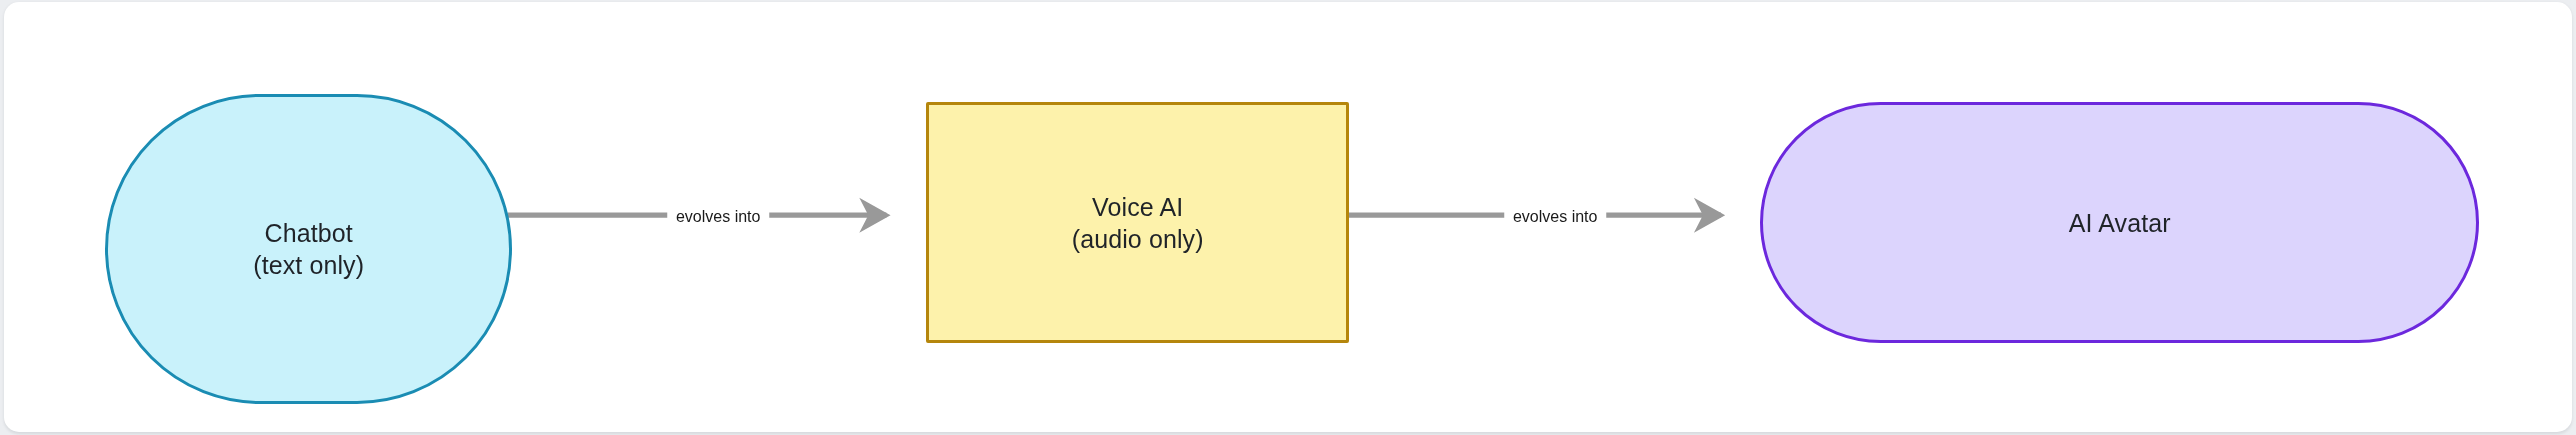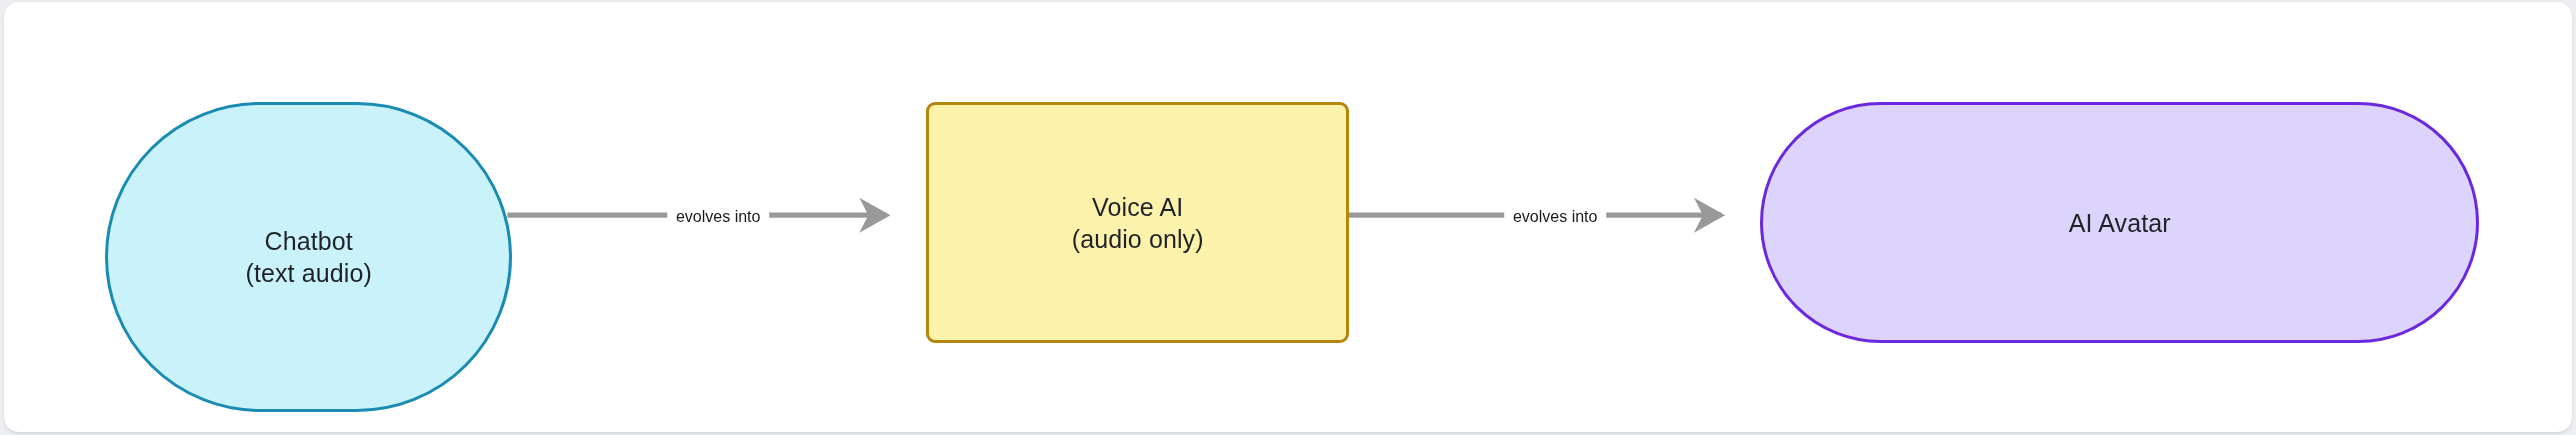--- a/index.html
+++ b/index.html
@@ -47,26 +47,26 @@
     color: #1f2328;
     font-size: 25px;
     line-height: 32px;
     letter-spacing: 0.1px;
     white-space: nowrap;
     z-index: 3;
   }
   .node .line { display: block; }
 
   .node-stadium { border-radius: 529px; }
-  .node-rect    { border-radius: 9px; }
+  .node-rect    { border-radius: 2px; }
 
   
   #node-chatbot {
     left: 101px;
-    top: 100px;
+    top: 92px;
     width: 407px;
     height: 310px;
     background: #c9f2fb;
     border: 3.7px solid #1a8cb3;
   }
 
   
   #node-voice-ai {
     left: 922px;
     top: 100px;
@@ -139,21 +139,21 @@
         <path class="edge-arrow-head" d="M 3248 402 L 3189 369 L 3206 402 L 3189 435 Z"></path>
       </g>
     </svg>
 
     <div id="edge-label-1" class="edge-label">evolves into</div>
 
     <div id="edge-label-2" class="edge-label">evolves into</div>
 
     <div id="node-chatbot" class="node node-stadium">
       <span class="line">Chatbot</span>
-      <span class="line">(text audio)</span>
+      <span class="line">(text only)</span>
     </div>
 
     <div id="node-voice-ai" class="node node-rect">
       <span class="line">Voice AI</span>
       <span class="line">(audio only)</span>
     </div>
 
     <div id="node-ai-avatar" class="node node-stadium">
       <span class="line">AI Avatar</span>
     </div>

